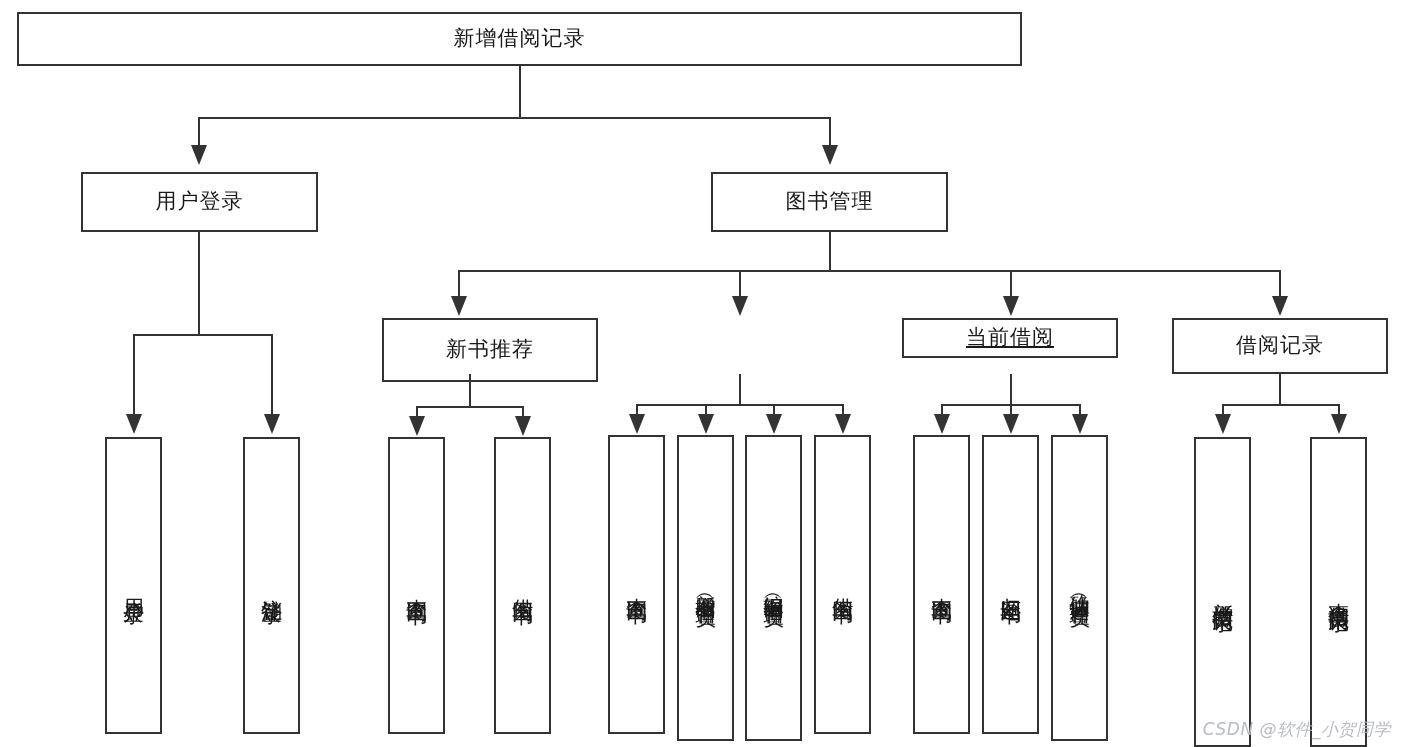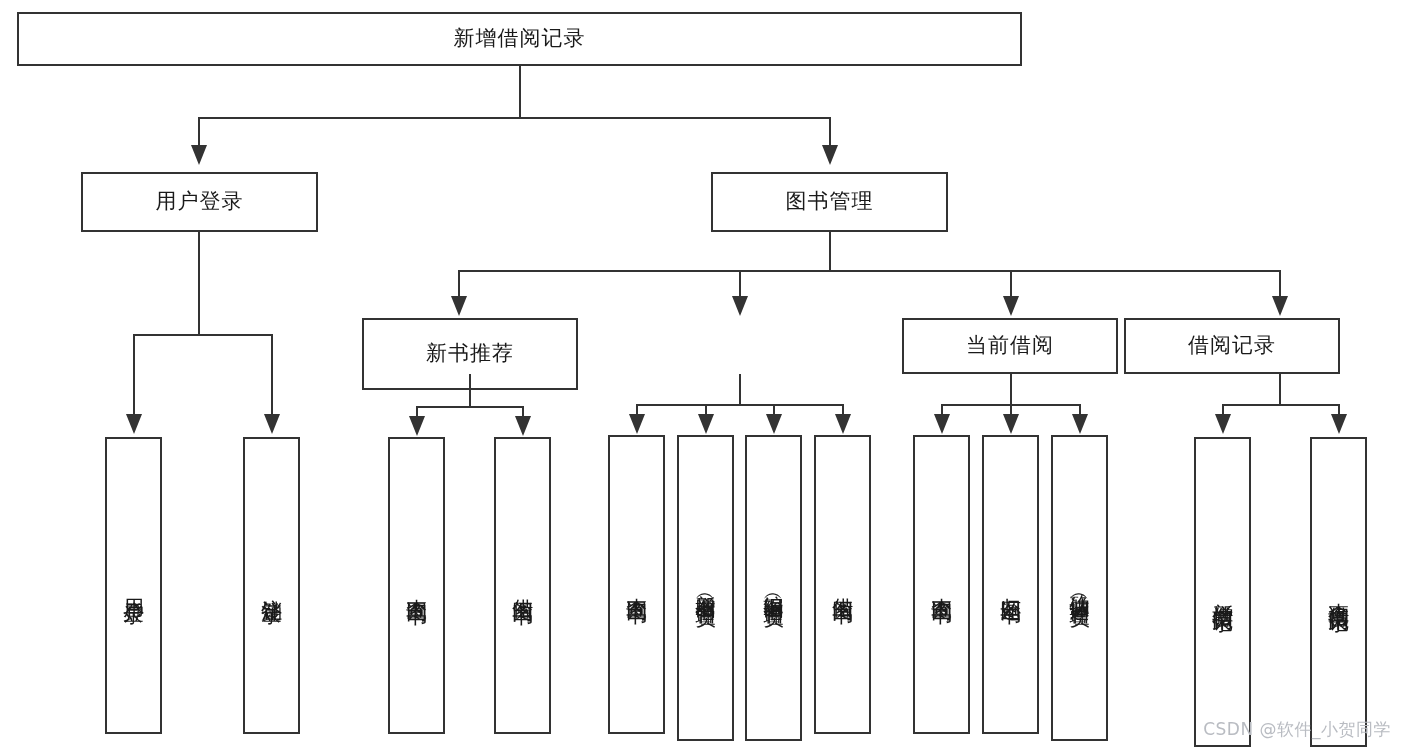--- a/index.html
+++ b/index.html
@@ -64,20 +64,21 @@
     border-top: 20px solid #333333;
   }
   #watermark {
     position: absolute;
     right: 14px;
     bottom: 6px;
     font-size: 17px;
     color: #b9bcc2;
     letter-spacing: 0.5px;
     white-space: nowrap;
+    font-style: italic;
   }
 </style>
 </head>
 <body>
 
 <div id="canvas">
 
   <div class="node horiz" style="left:17px; top:12px; width:1005px; height:54px;">
     <span>新增借阅记录</span>
   </div>
@@ -110,27 +111,27 @@
 
   <div class="edge v" style="left:458px; top:270px; width:2px; height:28px;"></div>
   <div class="arrow" style="left:451px; top:296px;"></div>
   <div class="edge v" style="left:739px; top:270px; width:2px; height:28px;"></div>
   <div class="arrow" style="left:732px; top:296px;"></div>
   <div class="edge v" style="left:1010px; top:270px; width:2px; height:28px;"></div>
   <div class="arrow" style="left:1003px; top:296px;"></div>
   <div class="edge v" style="left:1279px; top:270px; width:2px; height:28px;"></div>
   <div class="arrow" style="left:1272px; top:296px;"></div>
 
-  <div class="node horiz" style="left:362px; top:318px; width:216px; height:72px;align-items:center;">
+  <div class="node horiz" style="left:382px; top:318px; width:216px; height:64px;align-items:center;">
     <span>新书推荐</span>
   </div>
-  <div class="node horiz" style="left:902px; top:318px; width:216px; height:56px;">
+  <div class="node horiz" style="left:902px; top:318px; width:216px; height:40px;text-decoration:underline;">
     <span>当前借阅</span>
   </div>
-  <div class="node horiz" style="left:1124px; top:318px; width:216px; height:56px;">
+  <div class="node horiz" style="left:1172px; top:318px; width:216px; height:56px;">
     <span>借阅记录</span>
   </div>
 
   <div class="edge v" style="left:469px; top:374px; width:2px; height:34px;"></div>
   <div class="edge h" style="left:416px; top:406px; width:107px; height:2px;"></div>
   <div class="edge v" style="left:416px; top:406px; width:2px; height:16px;"></div>
   <div class="arrow" style="left:409px; top:416px;"></div>
   <div class="edge v" style="left:522px; top:406px; width:2px; height:16px;"></div>
   <div class="arrow" style="left:515px; top:416px;"></div>
 

